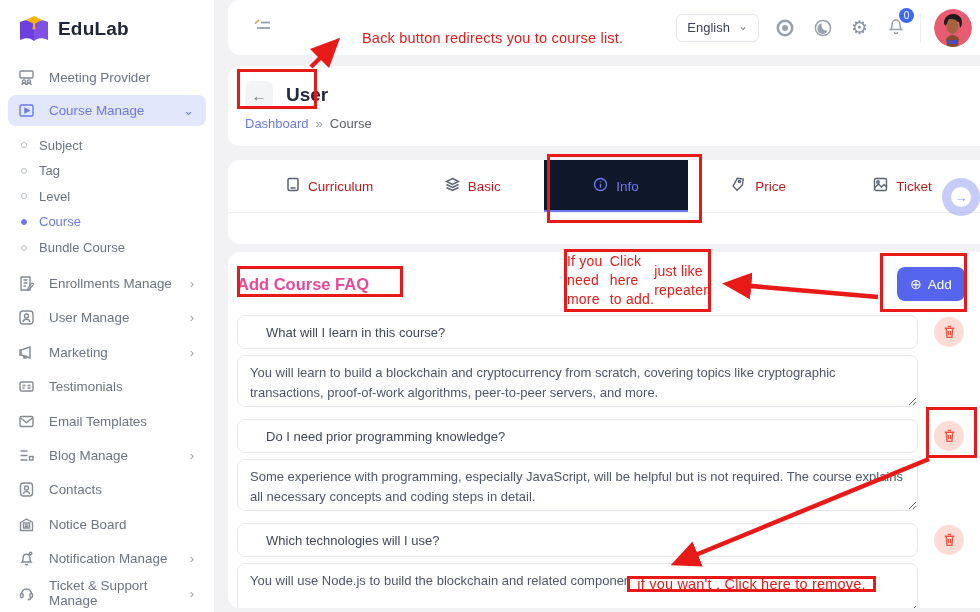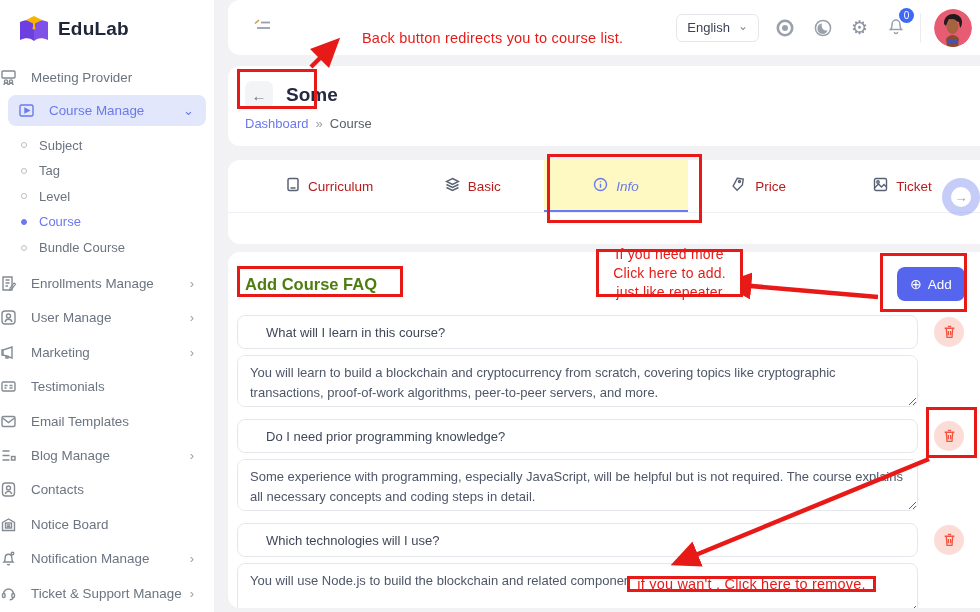--- a/index.html
+++ b/index.html
@@ -6,21 +6,21 @@
   html,body { width:980px; height:612px; overflow:hidden; background:#fff;
     font-family:"Liberation Sans", sans-serif; }
   .app { position:relative; width:980px; height:612px; display:flex; }
 
   
   .sidebar { width:215px; height:612px; background:#fff; flex:0 0 215px;
     border-right:1px solid #efeff3; overflow:hidden; }
   .logo { display:flex; align-items:center; gap:7px; padding:14px 0 0 17px; }
   .logo-text { font-size:19px; font-weight:bold; color:#20263a; letter-spacing:.2px; }
   .menu { margin-top:16px; }
-  .mi { display:flex; align-items:center; height:34.4px; 
+  .mi { display:flex; align-items:center; height:34.4px; padding-left:18px;
     font-size:13.4px; color:#6b7480; cursor:pointer; }
   .mi .ic { width:17px; height:17px; margin-right:14px; flex:0 0 17px; display:flex; align-items:center; }
   .mi .chev { margin-left:auto; padding-right:20px; color:#9aa1ab; font-size:13px; }
   .mi.pill { margin:1px 8px; padding-left:10px; height:31px; background:#e3e7fb;
     border-radius:8px; color:#6a79ef; }
   .mi.pill .chev { padding-right:12px; color:#6a79ef; }
   .mi.pill svg * { stroke:#6a79ef; }
   .submenu { margin:6px 0 6px 0; }
   .smi { display:flex; align-items:center; height:25.6px; padding-left:21px;
     font-size:13px; color:#6b7480; cursor:pointer; }
@@ -58,33 +58,33 @@
   .crumbs { margin-top:7px; font-size:13px; display:flex; gap:7px; align-items:flex-start; }
   .crumb-link { color:#6a79ef; cursor:pointer; }
   .crumb-sep { color:#99a0a8; }
   .crumb-cur { color:#596066; }
 
   .tabscard { margin-top:14px; height:84px; position:relative; }
   .tabs { display:flex; margin-top:13px; height:53px; border-bottom:1px solid #eef0f3;
     padding:0 6px 0 30px; }
   .tab { flex:1; display:flex; align-items:center; justify-content:center; gap:8px;
     font-size:13.5px; color:#b91c1c; cursor:pointer; }
-  .tab.active { background:#fef9c3; color:#6a79ef;
-    box-shadow:inset 0 -2px 0 #6a79ef;font-style:italic; }
+  .tab.active { background:#0f172a; color:#6a79ef;
+    box-shadow:inset 0 -2px 0 #6a79ef; }
   .tab.active svg * { stroke:#6a79ef; }
   .scrollbtn { position:absolute; right:0; top:18px; width:38px; height:38px;
     border-radius:50%; background:rgba(150,162,243,.55); display:flex;
     align-items:center; justify-content:center; cursor:pointer; }
   .scrollbtn .inner { width:20px; height:20px; background:#fff; border-radius:50%;
     color:#8d9af3; font-size:13px; display:flex; align-items:center;
     justify-content:center; }
 
   .contentcard { margin-top:8px; height:356px; padding:15px 15px 0 9px; overflow:hidden; }
   .c-head { display:flex; align-items:center; justify-content:space-between; height:34px; }
-  .c-title { font-size:16.5px; font-weight:bold; color:#4d7c0f; margin-left:8px; }
+  .c-title { font-size:16.5px; font-weight:bold; color:#ec4899; }
   .addbtn { width:68px; height:34px; background:#5565ee; color:#fff; border:none;
     border-radius:8px; font-size:13.5px; display:flex; align-items:center;
     justify-content:center; gap:6px; cursor:pointer; }
   .addbtn .plus { font-size:14px; }
   .faq-list { margin-top:14px; }
   .faq { display:grid; grid-template-columns:1fr 31px; column-gap:16px; margin-bottom:12px; }
   .q-input { grid-column:1; height:34px; border:1px solid #e5e7ec; border-radius:8px;
     padding:0 28px; font-size:13px; color:#3f4759; width:100%;
     font-family:"Liberation Sans", sans-serif; background:#fff; }
   .a-area { grid-column:1; margin-top:6px; height:52px; border:1px solid #e5e7ec;
@@ -335,21 +335,21 @@
           <path d="M13 31h11v4H13z" fill="#3b4fd8" opacity=".8"></path>
         </svg>
       </span>
     </header>
 
     <section class="card pagehead">
       <div class="ph-row">
         <button class="backbtn">
           <span>←</span>
         </button>
-        <span class="ph-title">Some</span>
+        <span class="ph-title">User</span>
       </div>
       <div class="crumbs">
         <span class="crumb-link">Dashboard</span>
         <span class="crumb-sep">»</span>
         <span class="crumb-cur">Course</span>
       </div>
     </section>
 
     <section class="card tabscard">
       <div class="tabs">
@@ -463,21 +463,21 @@
   </svg>
 
   <div class="rtext" style="left:362px; top:30px;">Back button redirects  you to course list.</div>
 
   <div class="rbox" style="left:237px; top:69px; width:80px; height:40px;"></div>
 
   <div class="rbox" style="left:547px; top:154px; width:155px; height:69px;"></div>
 
   <div class="rbox" style="left:237px; top:266px; width:166px; height:31px;"></div>
 
-  <div class="rbox" style="left:564px; top:249px; width:147px; height:48px; background:#fff; display:flex; flex-direction:column; justify-content:center; align-items:center;margin-left:32px;">
+  <div class="rbox" style="left:564px; top:249px; width:147px; height:63px; background:#fff; display:flex; justify-content:center; align-items:center;">
     <div class="rtext" style="position:static; font-size:14px; line-height:19px;">If you need more</div>
     <div class="rtext" style="position:static; font-size:14px; line-height:19px;">Click here to add.</div>
     <div class="rtext" style="position:static; font-size:14px; line-height:19px;">just like  repeater</div>
   </div>
 
   <div class="rbox" style="left:880px; top:253px; width:87px; height:59px;"></div>
 
   <div class="rbox" style="left:926px; top:407px; width:51px; height:51px;"></div>
 
   <div class="rbox" style="left:627px; top:576px; width:249px; height:16px; background:#fff; display:flex; align-items:center; justify-content:center;">

